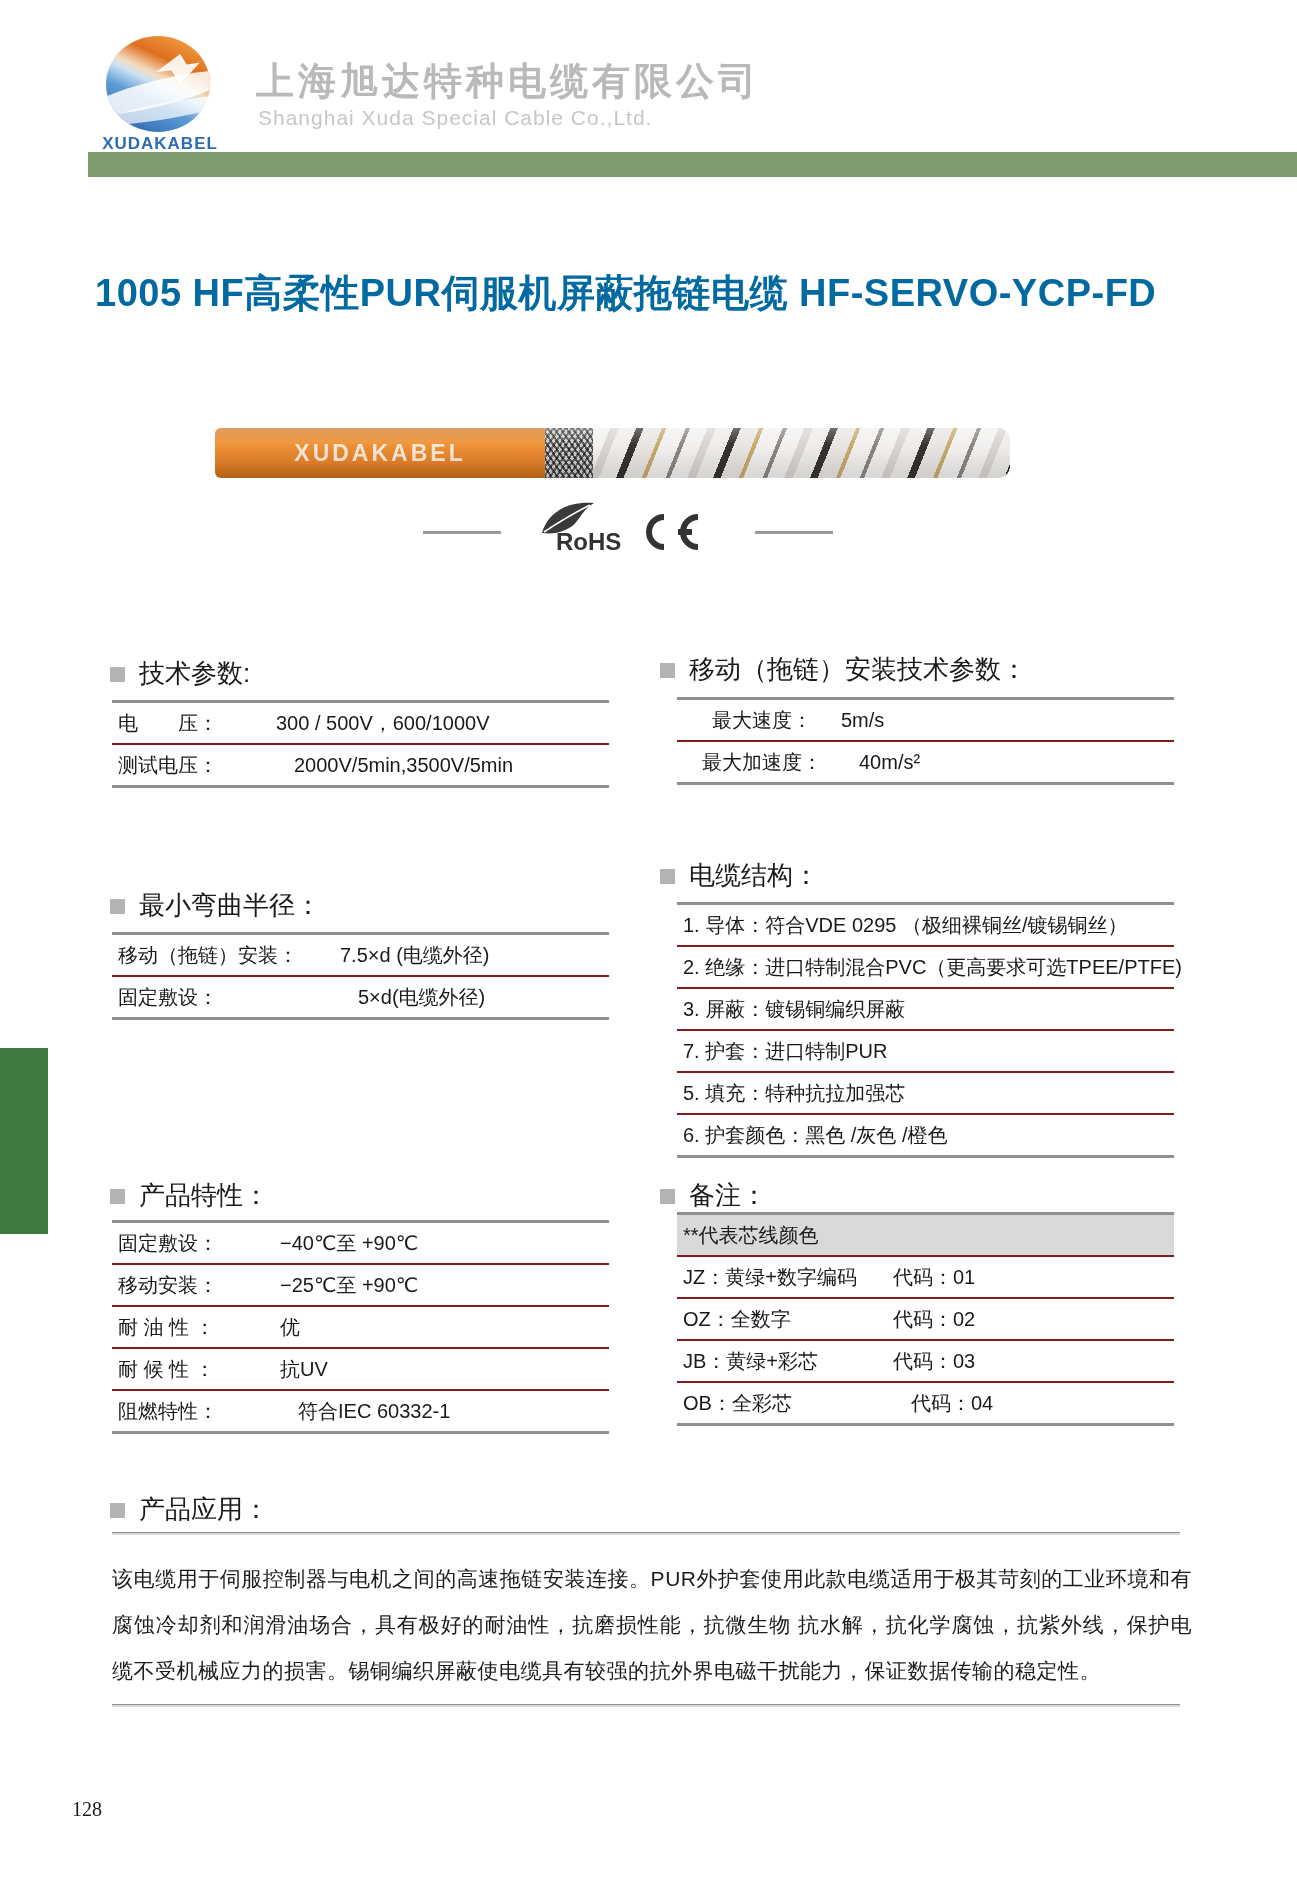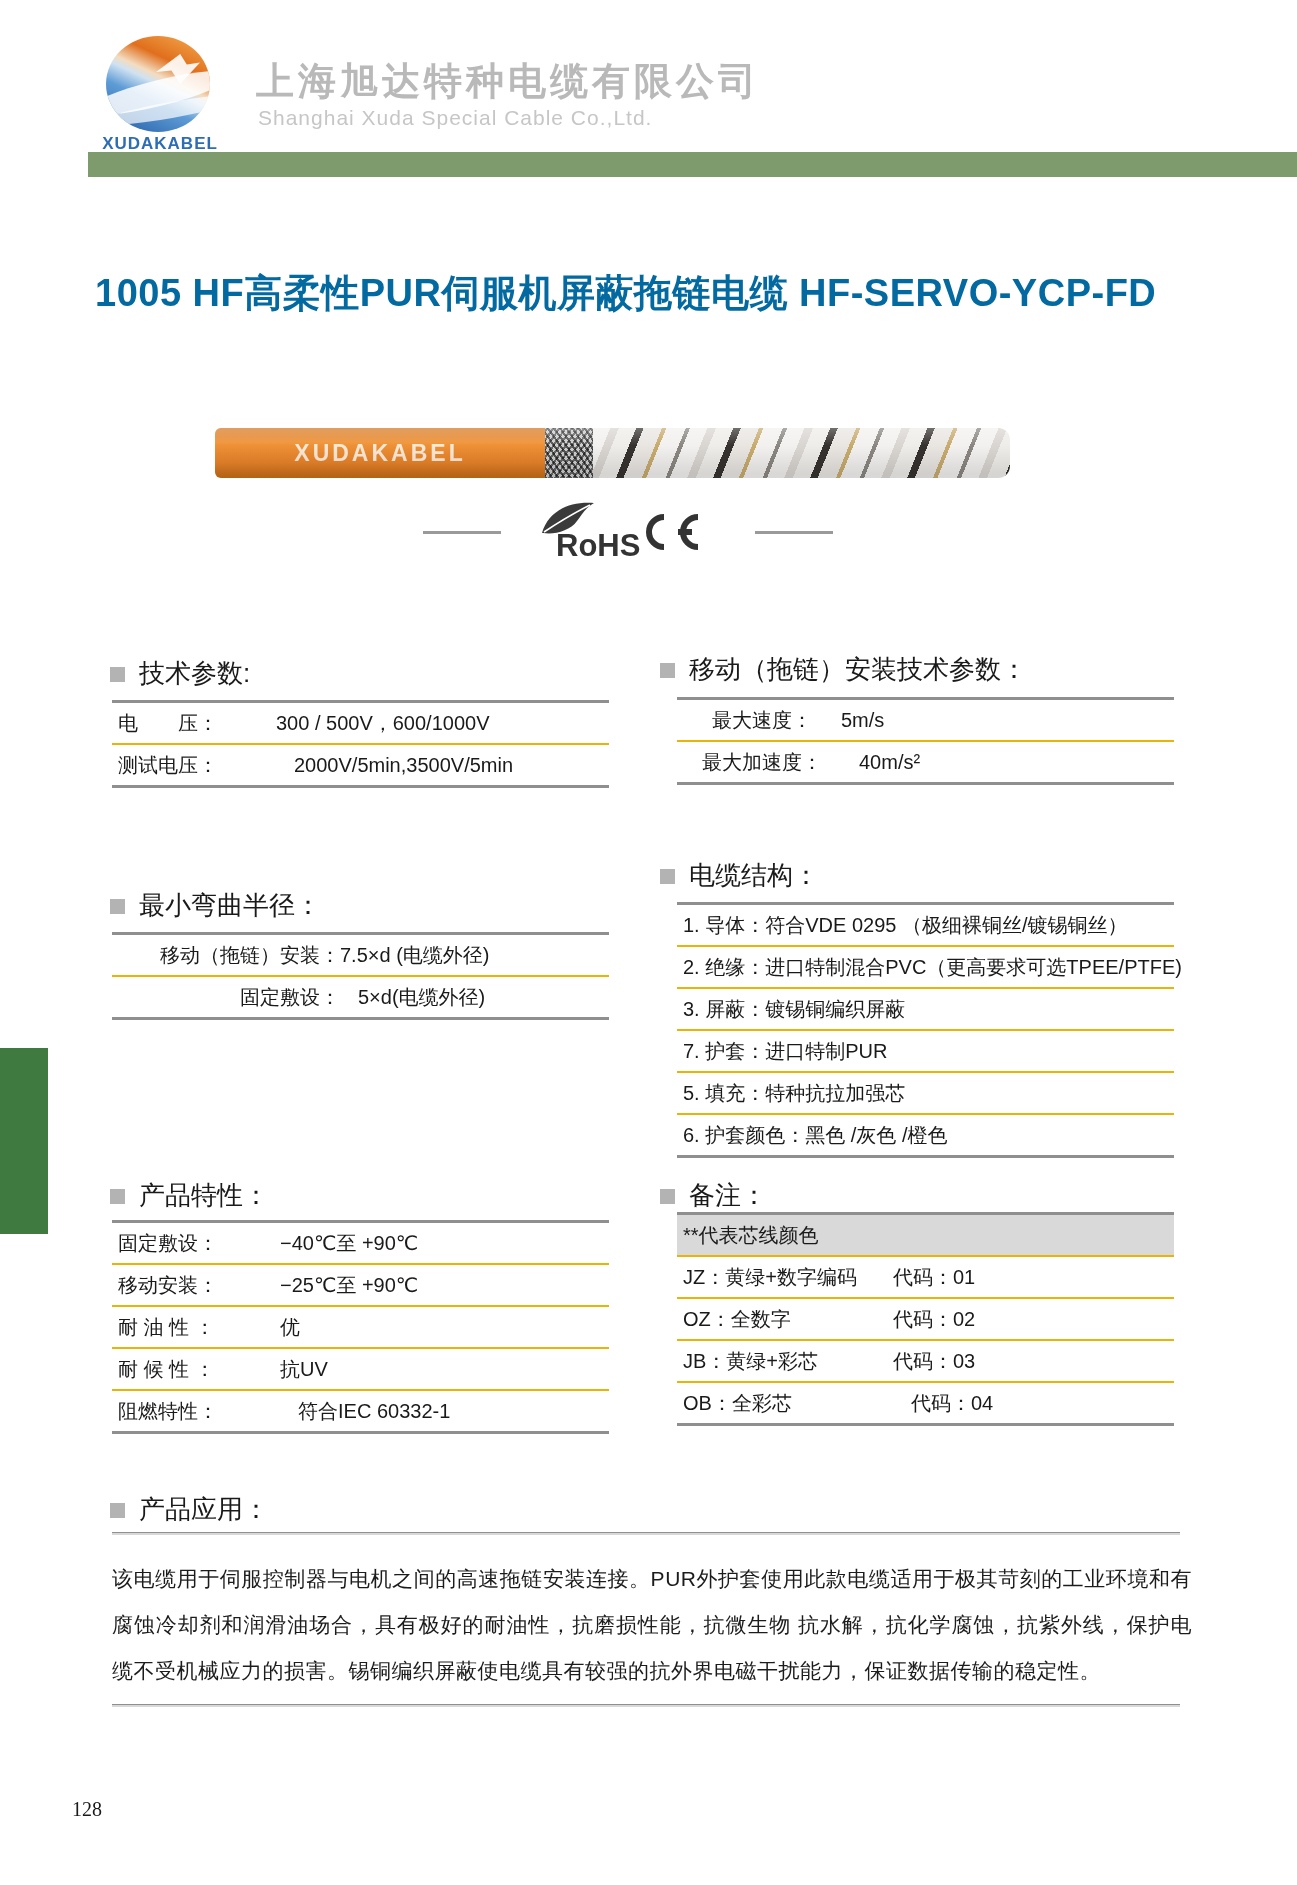--- a/index.html
+++ b/index.html
@@ -49,34 +49,34 @@
       #8a8782 86px,#8a8782 90px);}
   .cable::after{content:"";position:absolute;inset:0;border-radius:6px 12px 12px 6px;
     background:linear-gradient(180deg,rgba(255,255,255,.30),rgba(255,255,255,0) 35%,rgba(0,0,0,.10) 90%);}
 
   
   .dash{position:absolute;height:3px;background:#9a9a9a;top:531px;}
   .dash-left{left:423px;width:78px;}
   .dash-right{left:755px;width:78px;}
   .rohs{position:absolute;left:540px;top:500px;width:100px;height:62px;}
   .rohs svg{position:absolute;left:0;top:0;}
-  .rohs-label{position:absolute;left:16px;top:28px;font-size:31px;font-weight:bold;color:#333;}
+  .rohs-label{position:absolute;left:16px;top:28px;font-size:24px;font-weight:bold;color:#333;}
   .ce{position:absolute;left:636px;top:510px;}
 
   
   .sec-head{position:absolute;font-size:26px;font-weight:normal;color:#1a1a1a;white-space:nowrap;}
   .sec-head .bullet{display:inline-block;width:15px;height:15px;background:#b3b3b3;margin-right:14px;}
   .tbl{position:absolute;width:497px;border-top:3px solid #8f8f8f;}
-  .tbl .row{display:flex;align-items:center;height:40px;border-bottom:2px solid #eab308;
+  .tbl .row{display:flex;align-items:center;height:40px;border-bottom:2px solid #7f1d1d;
     font-size:20px;color:#1a1a1a;padding:0 6px;white-space:nowrap;}
   .tbl .row:last-child{border-bottom:3px solid #8f8f8f;gap:18px;}
   .tbl .lbl{display:inline-block;flex:none;}
   .tbl-tech .lbl{width:158px;}
   .tbl-mobile .lbl{width:158px;}
-  .tbl-bend .lbl{width:222px;text-align:right;}
+  .tbl-bend .lbl{width:222px;}
   .tbl-feat .lbl{width:162px;}
   .note-hdr{background:#d9d9d9;}
   .tbl-remarks .desc{display:inline-block;width:210px;flex:none;}
 
   
   .app-rule{position:absolute;left:112px;width:1068px;height:3px;
     background:linear-gradient(180deg,#8f8f8f 0 50%,#d8d8d8 50% 100%);}
   .app-body{position:absolute;left:112px;top:1556px;width:1080px;font-size:21px;line-height:46px;
     color:#1c1c1c;text-align:justify;letter-spacing:0.5px;}
 

